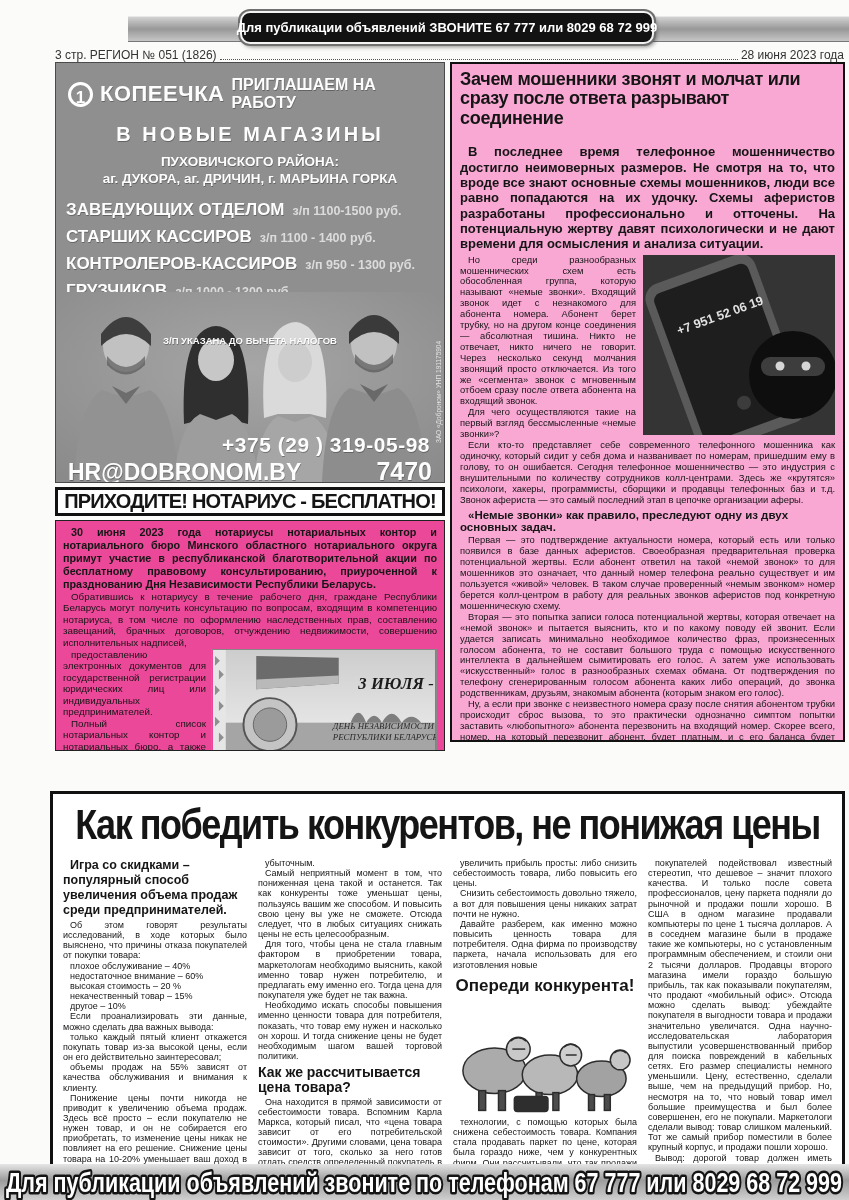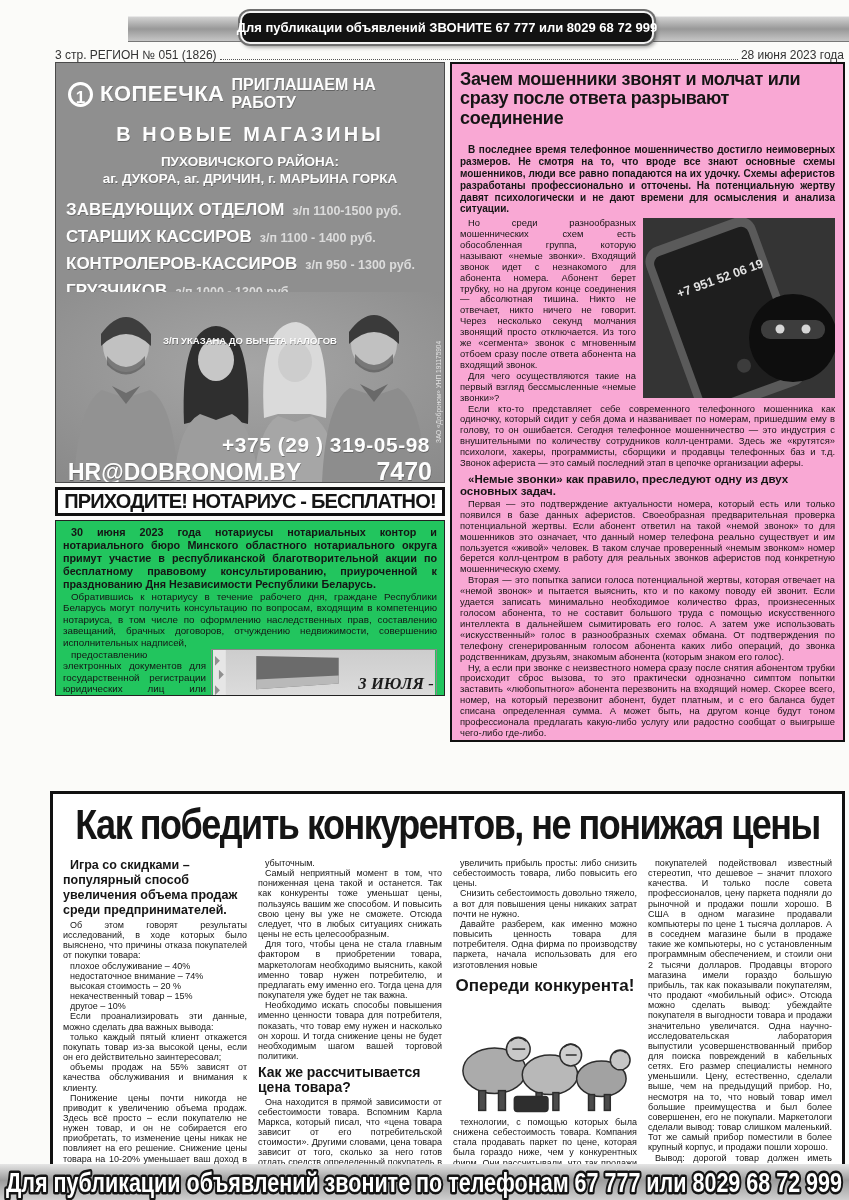--- a/index.html
+++ b/index.html
@@ -53,34 +53,34 @@
     align-items:baseline; z-index:3; }
   .ad-email { font-size:23px; font-weight:800; }
   .ad-short { font-size:25px; font-weight:800; }
   .ad-legal { right:2px; top:200px; height:180px; writing-mode:vertical-rl;
     transform:rotate(180deg); font-size:6.5px; color:#e3e3e3; z-index:3; }
 
   
   .notary-head-box { left:55px; top:487px; width:390px; height:29px;
     border:3px solid #111; background:#fff; display:flex; align-items:center; justify-content:center; }
   .notary-headline { font-size:20px; font-weight:800; letter-spacing:-.8px; white-space:nowrap; }
-  .notary-box { left:55px; top:520px; width:390px; height:176px;
-    border:1.5px solid #222; background:#22c55e; padding:5px 7px; overflow:hidden; }
+  .notary-box { left:55px; top:520px; width:390px; height:231px;
+    border:1.5px solid #222; background:#ec4899; padding:5px 7px; overflow:hidden; }
   .notary-box p { margin:0; text-indent:8px; text-align:justify; }
   .notary-lead { font-weight:bold; font-size:10.8px; line-height:1.2; }
   .notary-body { font-size:9.8px; line-height:1.17; }
   .notary-wrap { display:flex; gap:5px; margin-top:1px; }
   .notary-wrap-text { flex:1; font-size:9.8px; line-height:1.17; }
   .holiday-img { width:226px; height:112px; flex:0 0 auto; border:1px solid #888; }
 
   
   .scam-box { left:450px; top:62px; width:395px; height:680px;
     border:2px solid #111; background:#f9a8d4; padding:4px 8px 4px 8px; overflow:hidden; }
   .scam-headline { font-size:18px; font-weight:800; line-height:1.08; letter-spacing:-.3px; margin:2px 0 4px; }
-  .scam-lead { font-weight:bold; font-size:10px; line-height:1.18; text-align:justify; text-indent:8px; margin:16px 0 3px; }
+  .scam-lead { font-weight:bold; font-size:13px; line-height:1.18; text-align:justify; text-indent:8px; margin:16px 0 3px; }
   .scam-box p.body { margin:0; font-size:9.4px; line-height:1.16; text-align:justify; text-indent:8px; }
   .scam-float { float:right; width:192px; height:180px; margin:0 0 4px 7px; }
   .scam-subhead { font-size:11.5px; font-weight:800; margin:4px 0 2px; text-indent:8px; }
 
   
   .biz-box { left:50px; top:791px; width:795px; height:416px;
     border:3px solid #111; background:#fff; padding:2px 10px 4px; overflow:hidden; }
   .biz-headline { text-align:center; font-size:36px; font-weight:800; letter-spacing:-1.5px;
     transform:scaleY(1.18); transform-origin:top center; white-space:nowrap; margin-top:4px; }
   .biz-cols { display:flex; gap:11px; margin-top:16px; }
@@ -254,21 +254,21 @@
 </div>
 
 <div class="abs biz-box">
   <div class="biz-headline">Как победить конкурентов, не понижая цены</div>
   <div class="biz-cols">
 
     <div class="biz-col">
       <p class="biz-lead">Игра со скидками – популярный способ увеличения объема продаж среди предпринимателей.</p>
       <p>Об этом говорят результаты исследований, в ходе которых было выяснено, что причины отказа покупателей от покупки товара:</p>
       <p>плохое обслуживание – 40%</p>
-      <p>недостаточное внимание – 74%</p>
+      <p>недостаточное внимание – 60%</p>
       <p>высокая стоимость – 20 %</p>
       <p>некачественный товар – 15%</p>
       <p>другое – 10%</p>
       <p>Если проанализировать эти данные, можно сделать два важных вывода:</p>
       <p>только каждый пятый клиент откажется покупать товар из-за высокой цены, если он его действительно заинтересовал;</p>
       <p>объемы продаж на 55% зависят от качества обслуживания и внимания к клиенту.</p>
       <p>Понижение цены почти никогда не приводит к увеличению объема продаж. Здесь всё просто – если покупателю не нужен товар, и он не собирается его приобретать, то изменение цены никак не повлияет на его решение. Снижение цены товара на 10-20% уменьшает ваш доход в разы. Если же вы уменьшите цену еще раз – ваша прибыль станет отрицательной, а бизнес</p>
     </div>
 
     <div class="biz-col">

